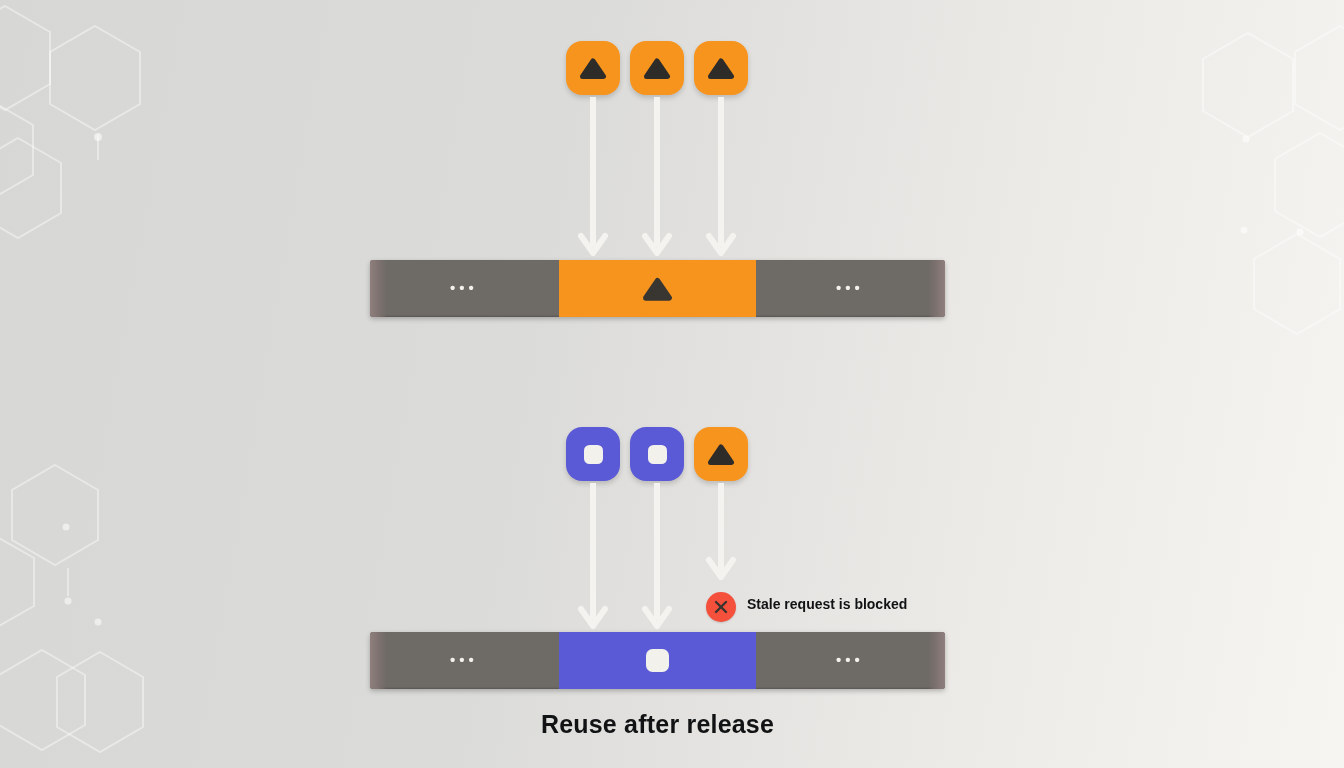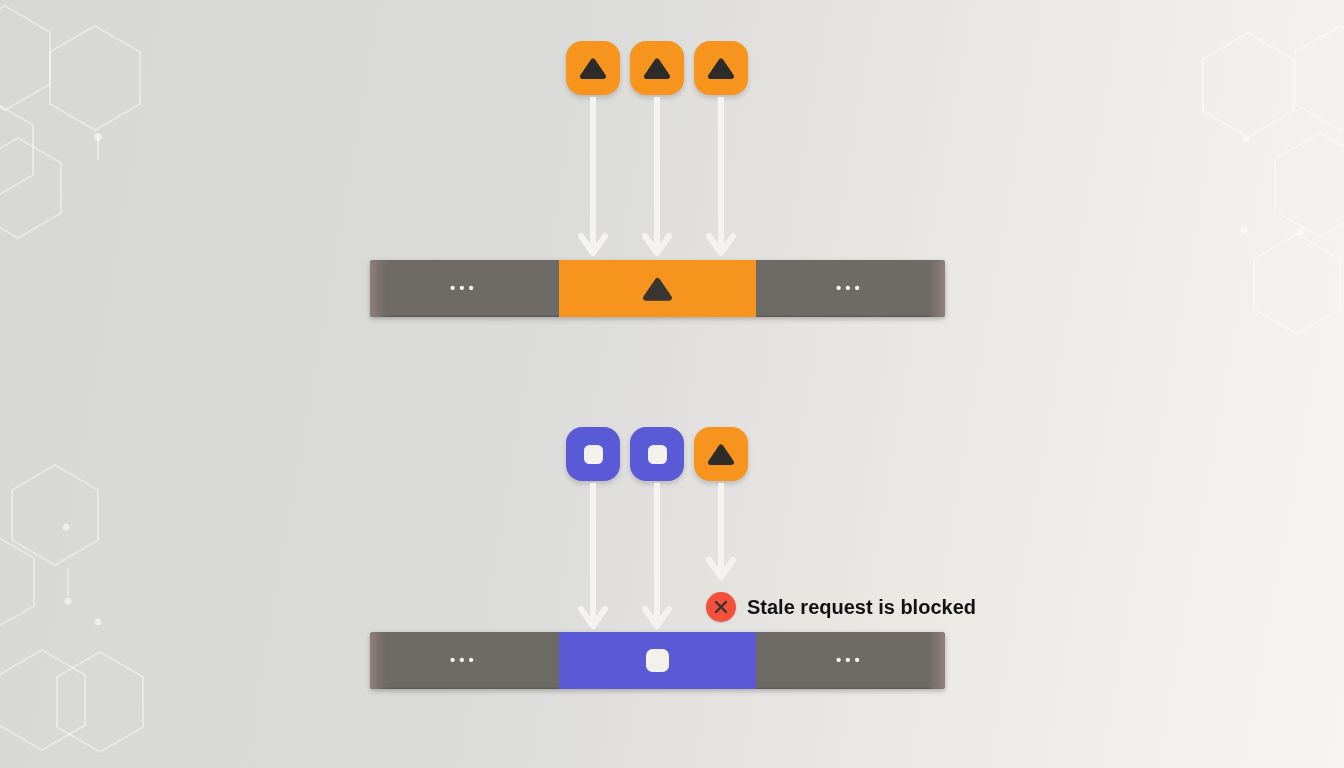--- a/index.html
+++ b/index.html
@@ -46,21 +46,21 @@
   }
   .ellipsis.l{left:64px;}
   .ellipsis.r{left:450px;}
   .chip.slot{width:23px;height:23px;border-radius:6.5px;}
   
   .diagram-label{
     position:absolute;left:370px;width:575px;text-align:center;
     font-size:25px;font-weight:bold;color:#111214;letter-spacing:0.2px;
   }
   .annotation{
-    position:absolute;font-size:20px;font-weight:bold;color:#111214;
+    position:absolute;font-size:14px;font-weight:bold;color:#111214;
     white-space:nowrap;
   }
   .blocked{
     position:absolute;width:30px;height:30px;border-radius:50%;
     background:#f4503c;display:flex;align-items:center;justify-content:center;
     box-shadow:0 1px 2px rgba(0,0,0,0.15);
   }
 </style>
 </head>
 <body>
@@ -173,14 +173,15 @@
   <div class="bar" style="top:632px;">
     <div class="bar-slot indigo">
       <div class="chip slot"></div>
     </div>
     <div class="bar-cap left"></div>
     <div class="bar-cap right"></div>
     <div class="ellipsis l">•••</div>
     <div class="ellipsis r">•••</div>
   </div>
 
+  <div class="diagram-label" style="top:710px;">Reuse after release</div>
 
 </div>
 
 </body></html>

